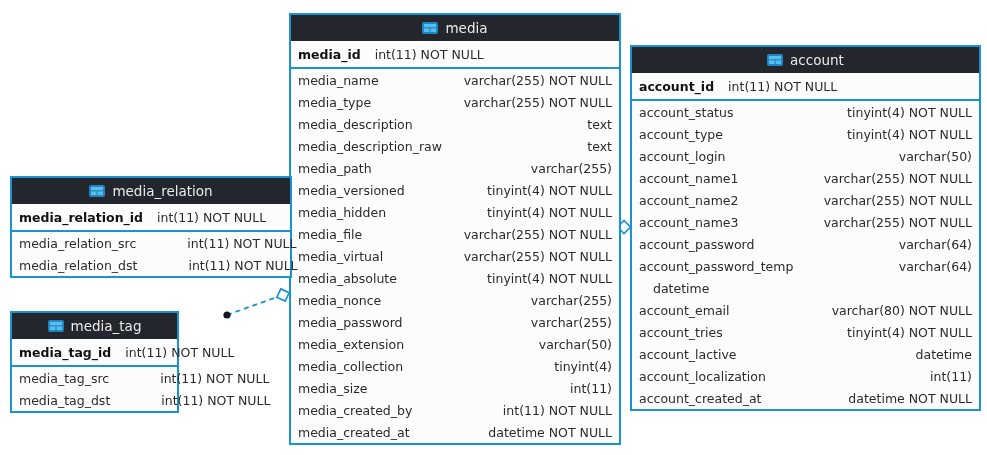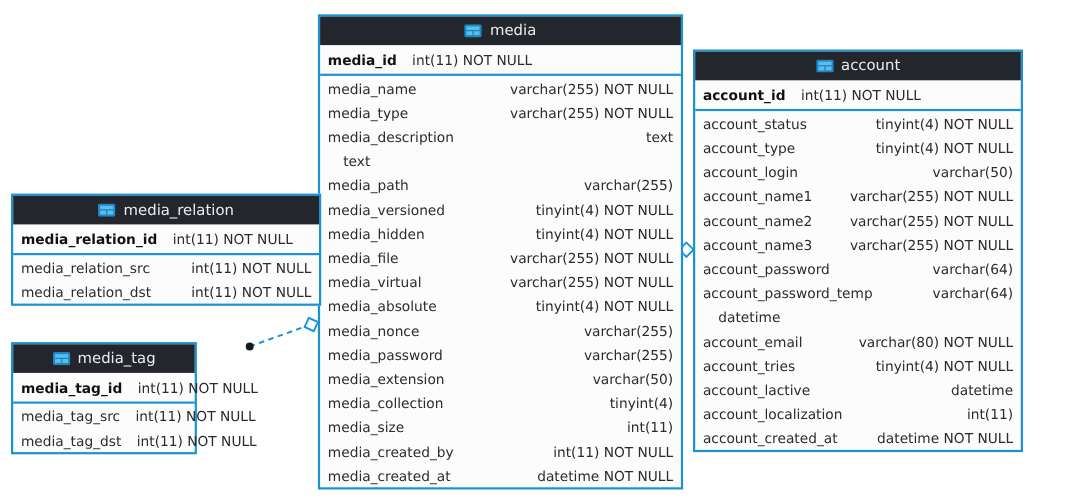--- a/index.html
+++ b/index.html
@@ -37,20 +37,21 @@
     border-bottom:2px solid var(--accent,#1b92d1);
     white-space:nowrap;
   }
   .pkrow .col-name{font-weight:bold;color:var(--pk-text,#111111);}
   .row{
     box-sizing:border-box;
     height:22px;
     display:flex;align-items:center;justify-content:space-between;
     padding:0 7px;
     white-space:nowrap;
+    gap:37px;
   }
   .col-name{text-align:left;}
   .col-type{text-align:right;padding-left:14px;}
 </style>
 </head>
 <body>
 
 <div id="canvas">
   <svg id="wires" width="987" height="455" viewBox="0 0 987 455">
       <g>
@@ -93,20 +94,21 @@
         </div>
         <div class="row">
           <span class="col-name">media_type</span>
           <span class="col-type">varchar(255) NOT NULL</span>
         </div>
         <div class="row">
           <span class="col-name">media_description</span>
           <span class="col-type">text</span>
         </div>
         <div class="row">
+          <span class="col-name">media_description_raw</span>
           <span class="col-type">text</span>
         </div>
         <div class="row">
           <span class="col-name">media_path</span>
           <span class="col-type">varchar(255)</span>
         </div>
         <div class="row">
           <span class="col-name">media_versioned</span>
           <span class="col-type">tinyint(4) NOT NULL</span>
         </div>
@@ -206,21 +208,21 @@
           <span class="col-name">media_tag_src</span>
           <span class="col-type">int(11) NOT NULL</span>
         </div>
         <div class="row">
           <span class="col-name">media_tag_dst</span>
           <span class="col-type">int(11) NOT NULL</span>
         </div>
       </div>
   </div>
 
-  <div class="er-table" style="left: 630px; top: 45px; width: 300px;">
+  <div class="er-table" style="left: 630px; top: 45px; width: 351px;">
     <div class="thead">
       <span class="ticon">
         <svg width="16" height="12" viewBox="0 0 16 12">
           <rect x="0" y="0" width="16" height="12" rx="2" fill="#1f86c2"></rect>
           <rect x="2" y="2" width="12" height="3.2" fill="#59bdee"></rect>
           <rect x="2" y="6.4" width="5.4" height="3.6" fill="#59bdee"></rect>
           <rect x="8.6" y="6.4" width="5.4" height="3.6" fill="#59bdee"></rect>
         </svg>
       </span>
       <span class="ttitle">account</span>

